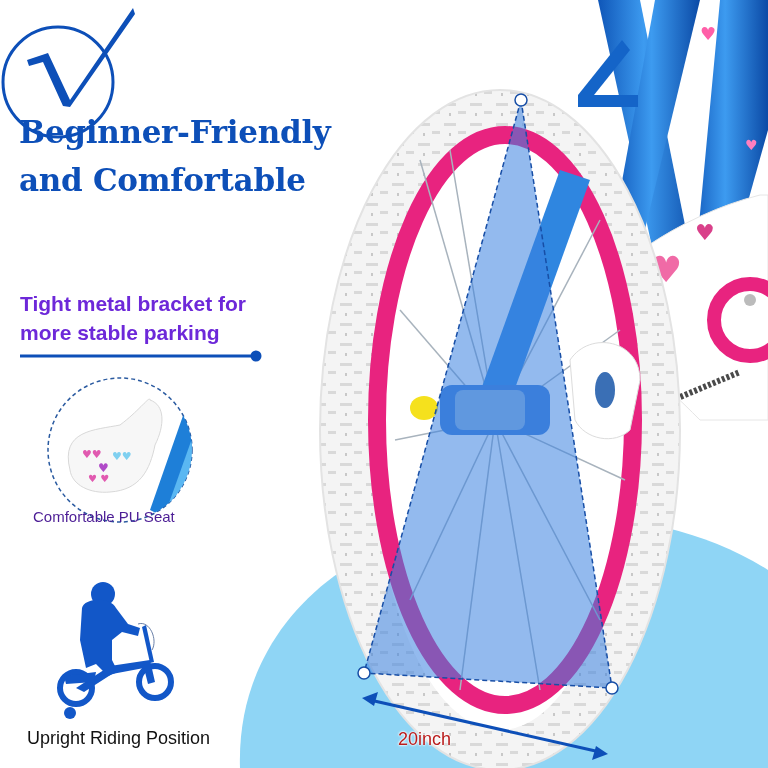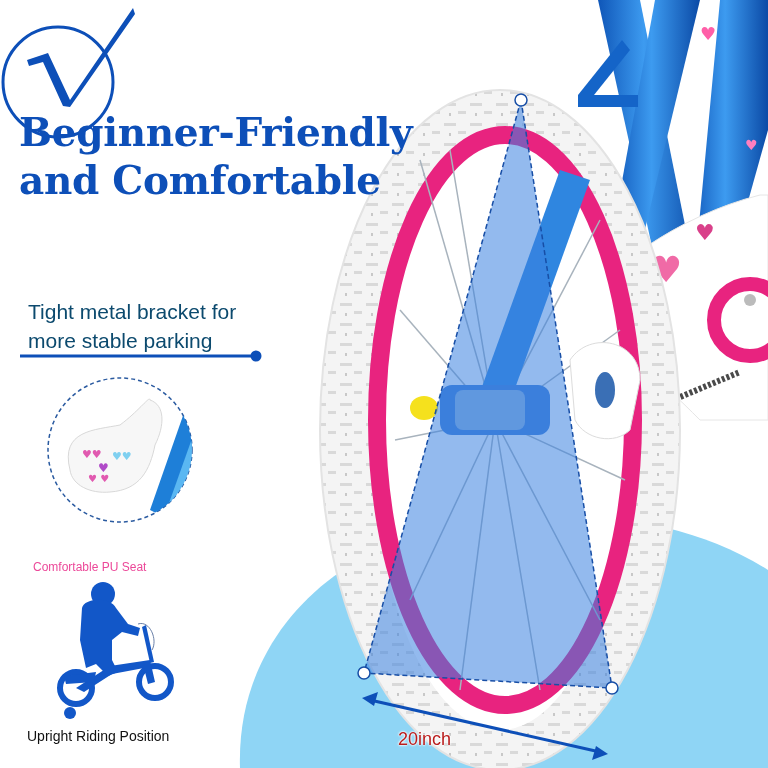--- a/index.html
+++ b/index.html
@@ -1,23 +1,23 @@
 <!DOCTYPE html>
 <html><head>
 <meta charset="utf-8">
 <style>
   html, body { margin:0; padding:0; }
   body { width:768px; height:768px; overflow:hidden; background:#ffffff; position:relative; font-family:"Liberation Sans", sans-serif; }
   #scene { position:absolute; left:0; top:0; width:768px; height:768px; }
-  .headline { position:absolute; left:19px; top:108px; margin:0; color:#0d4fb8; font-family:"DejaVu Serif", serif; font-weight:bold; font-size:39px; line-height:48px; letter-spacing:-0.3px; }
+  .headline { position:absolute; left:19px; top:108px; margin:0; color:#0d4fb8; font-family:"DejaVu Serif", serif; font-weight:bold; font-size:31px; line-height:48px; letter-spacing:-0.3px; }
   .headline span { display:block; }
-  .feature-text { position:absolute; left:20px; top:289px; color:#0c4a6e; font-size:21px; line-height:29px; margin:8px; }
+  .feature-text { position:absolute; left:20px; top:289px; color:#6d28d9; font-size:21px; line-height:29px; margin:0;font-weight:bold; }
   .feature-text span { display:block; }
-  .seat-caption { position:absolute; left:33px; top:560px; font-size:12px; color:#ec4899; }
-  .ride-caption { position:absolute; left:27px; top:728px; font-size:14px; color:#111; }
+  .seat-caption { position:absolute; left:33px; top:508px; font-size:15px; color:#4c1d95; }
+  .ride-caption { position:absolute; left:27px; top:728px; font-size:18px; color:#111; }
   .measure-label { position:absolute; left:398px; top:729px; font-size:18px; color:#b91c1c; text-shadow:0 0 2px #fff, 0 0 2px #fff, 0 0 3px #fff; }
 </style>
 </head>
 <body>
 
 <svg id="scene" viewBox="0 0 768 768" xmlns="http://www.w3.org/2000/svg">
   <defs>
     <linearGradient id="frameGrad" x1="0" y1="0" x2="1" y2="0">
       <stop offset="0" stop-color="#0f56b8"></stop>
       <stop offset="0.45" stop-color="#3d9bf0"></stop>

